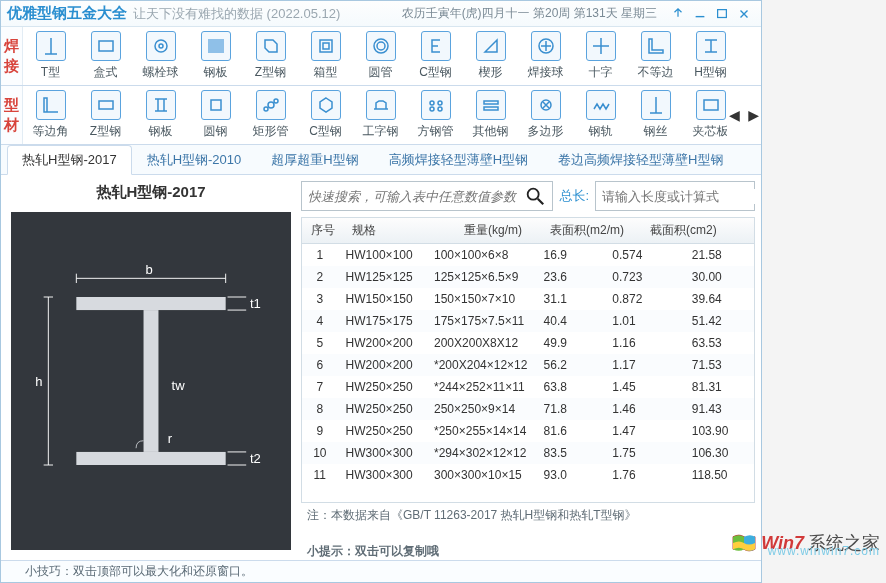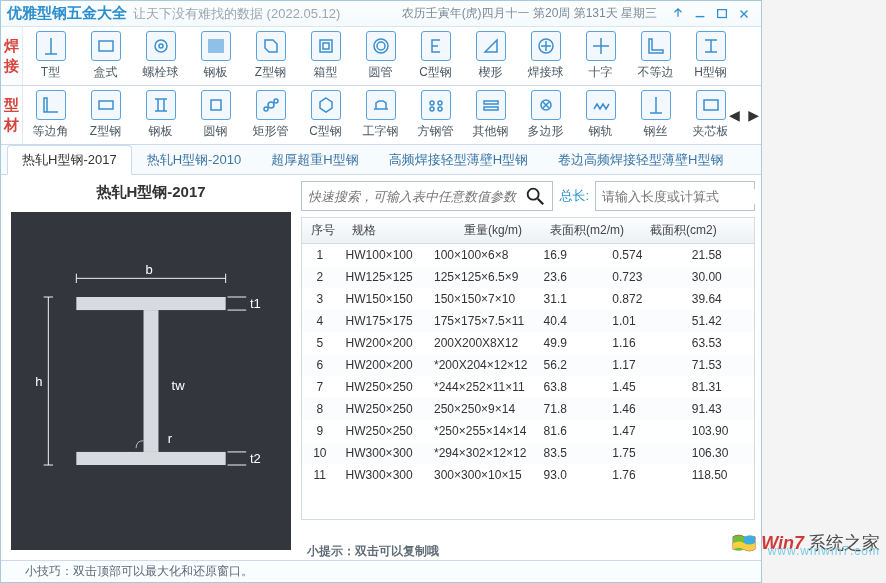--- a/index.html
+++ b/index.html
@@ -509,20 +509,21 @@
               <div class="td c0">11</div>
               <div class="td c1">HW300×300</div>
               <div class="td c2">300×300×10×15</div>
               <div class="td c3">93.0</div>
               <div class="td c4">1.76</div>
               <div class="td c5">118.50</div>
             </div>
           </div>
       </div>
       <div class="notes">
+        <div>注：本数据来自《GB/T 11263-2017 热轧H型钢和热轧T型钢》</div>
         <div class="n2">小提示：双击可以复制哦</div>
       </div>
     </div>
   </div>
 
   <div class="status">
     <span>小技巧：双击顶部可以最大化和还原窗口。</span>
     <span class="spacer"></span>
   </div>
 </div>

